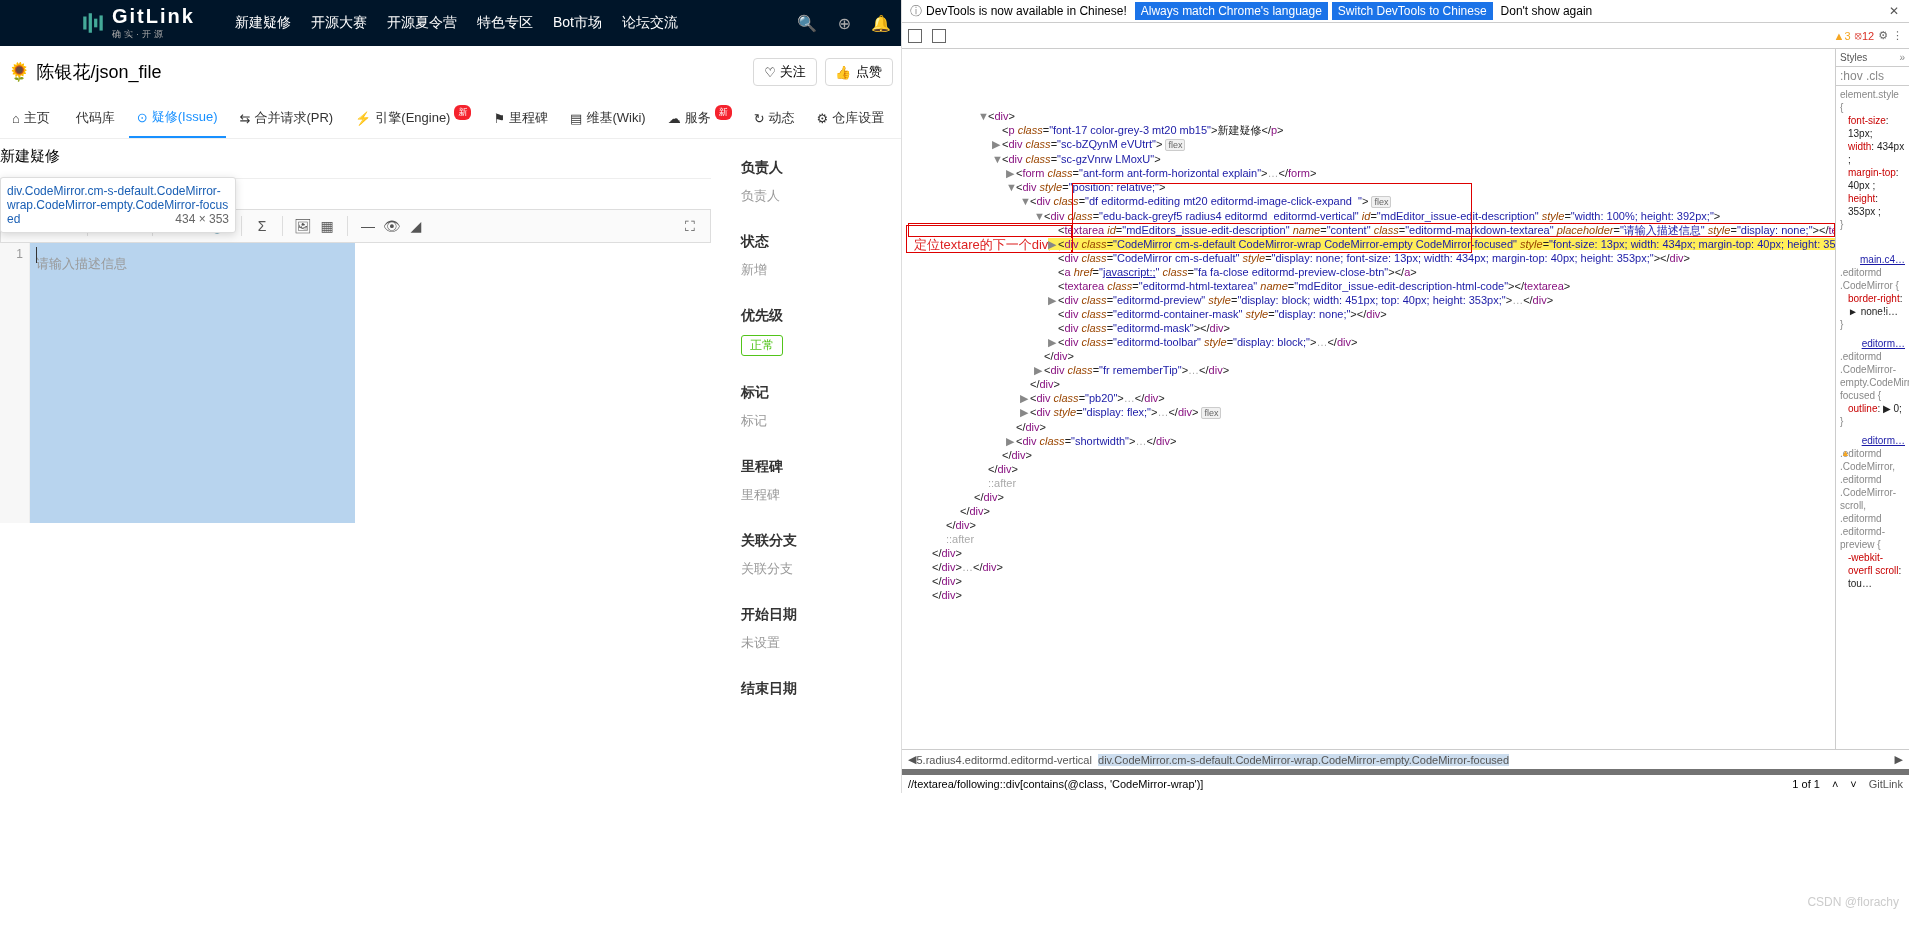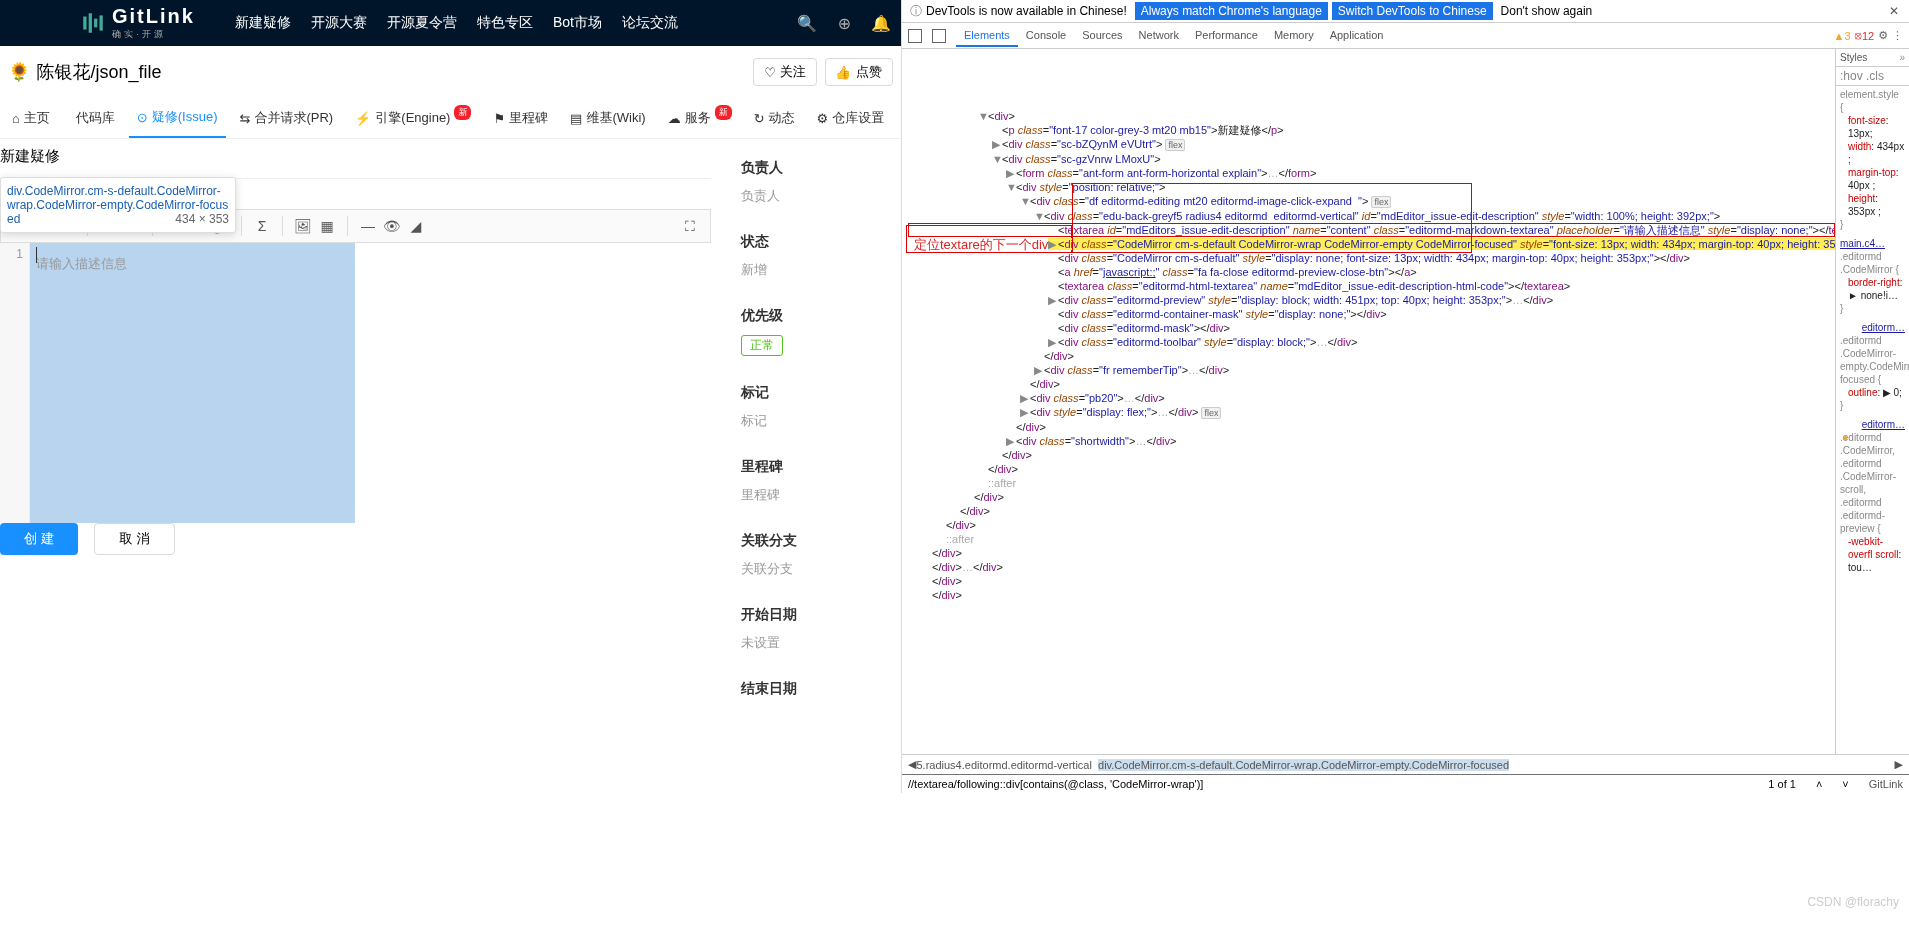--- a/index.html
+++ b/index.html
@@ -81,21 +81,21 @@
 .styles-h .act { color:#555; }
 .styles-h .arr { margin-left:auto; color:#888; }
 .styles-sub { border-bottom:1px solid #ccc; padding:2px 4px; font-size:12px; color:#888; }
 .styles-body { padding:2px 4px; font-family:Consolas,monospace; font-size:10px; line-height:13px; }
 .sk { color:#c80000; }
 .sv2 { color:#222; }
 .sg { color:#888; }
 .sl { color:#1a1aa6; text-decoration:underline; }
 .crumb-dt { border-top:1px solid #ccc; padding:3px 6px; font-size:11px; color:#555; display:flex; align-items:center; overflow:hidden; white-space:nowrap; }
 .crumb-dt .hl { background:#cde; }
-.xpath { border-top:1px solid #737373; padding:3px 6px; font-size:11px; display:flex; align-items:center; gap:20px; }
+.xpath { border-top:6px solid #737373; padding:3px 6px; font-size:11px; display:flex; align-items:center; gap:12px; }
 .xpath input { flex:1; border:none; outline:none; font-size:11px; }
 .watermark { position:absolute; right:10px; bottom:22px; color:#ccc; font-size:12px; }
 .wtri { position:absolute; left:1px; font-size:9px; color:#f5a623; }
 </style>
 </head>
 <body>
 
 <div class="wrap">
  <div class="left">
   <div class="topnav">
@@ -229,24 +229,20 @@
       <div class="tbtn">◢</div>
      </div>
      <div style="margin-left:auto;padding-right:8px">
               <div class="tbtn">⛶</div>
             </div>
     </div>
     <div class="editor-wrap">
      <div class="gutter"><span>1</span></div>
      <div class="cm"><span>请输入描述信息</span></div>
     </div>
-    <div class="form-btns">
-     <button class="btn-p">创 建</button>
-     <button class="btn-d">取 消</button>
-    </div>
    </div>
    <div class="side">
     <div class="sgrp">
             <div class="sh">负责人</div>
             <div class="sv">负责人</div>
           </div>
     <div class="sgrp">
             <div class="sh">状态</div>
             <div class="sv">新增</div>
           </div>
@@ -279,29 +275,20 @@
    <span class="bico">ⓘ</span>
    <span class="btxt">DevTools is now available in Chinese!</span>
    <span class="bbtn">Always match Chrome's language</span>
    <span class="bbtn">Switch DevTools to Chinese</span>
    <span class="btxt2">Don't show again</span>
    <span class="bclose">✕</span>
   </div>
   <div class="dt-tabs">
    <span class="dt-sq"></span>
    <span class="dt-sq"></span>
-   <div id="dttabs" style="display:flex">
-          <span class="dt-tab act">Elements</span>
-          <span class="dt-tab">Console</span>
-          <span class="dt-tab">Sources</span>
-          <span class="dt-tab">Network</span>
-          <span class="dt-tab">Performance</span>
-          <span class="dt-tab">Memory</span>
-          <span class="dt-tab">Application</span>
-        </div>
    <div class="dt-r">
     <span class="warn-b">▲<span>3</span></span>
     <span class="err-b">⦻<span>12</span></span>
     <span style="color:#666">⚙</span>
     <span style="color:#666">⋮</span>
    </div>
   </div>
   <div class="dt-body">
    <div class="dom" id="domtree">
     <div class="redlbl" style="left:12px;top:189px">定位textare的下一个div层</div>
@@ -314,21 +301,21 @@
           </div>
     <div class="styles-sub">:hov .cls</div>
     <div class="styles-body" id="stylesbody">
             <div style="position: relative;"><span class="sg">element.style {</span></div>
             <div style="padding-left: 8px;"><span class="sk">font-size</span><span class="sv2">: 13px;</span></div>
             <div style="padding-left: 8px;"><span class="sk">width</span><span class="sv2">: 434px ;</span></div>
             <div style="padding-left: 8px;"><span class="sk">margin-top</span><span class="sv2">: 40px ;</span></div>
             <div style="padding-left: 8px;"><span class="sk">height</span><span class="sv2">: 353px ;</span></div>
             <div class="sg">}</div>
             <div style="height: 6px;"></div>
-            <div style=""><span class="sl">main.c4…</span></div>
+            <div style="text-align: right; margin-top: 16px;"><span class="sl">main.c4…</span></div>
             <div style="position: relative;"><span class="sg">.editormd .CodeMirror {</span></div>
             <div style="padding-left: 8px;"><span class="sk">border-right</span><span class="sv2">: ► none!i…</span></div>
             <div class="sg">}</div>
             <div style="height: 6px;"></div>
             <div style="text-align: right;"><span class="sl">editorm…</span></div>
             <div style="position: relative;"><span class="sg">.editormd .CodeMirror-empty.CodeMirror-focused {</span></div>
             <div style="padding-left: 8px;"><span class="sk">outline</span><span class="sv2">: ▶ 0;</span></div>
             <div class="sg">}</div>
             <div style="height: 6px;"></div>
             <div style="text-align: right;"><span class="sl">editorm…</span></div>

